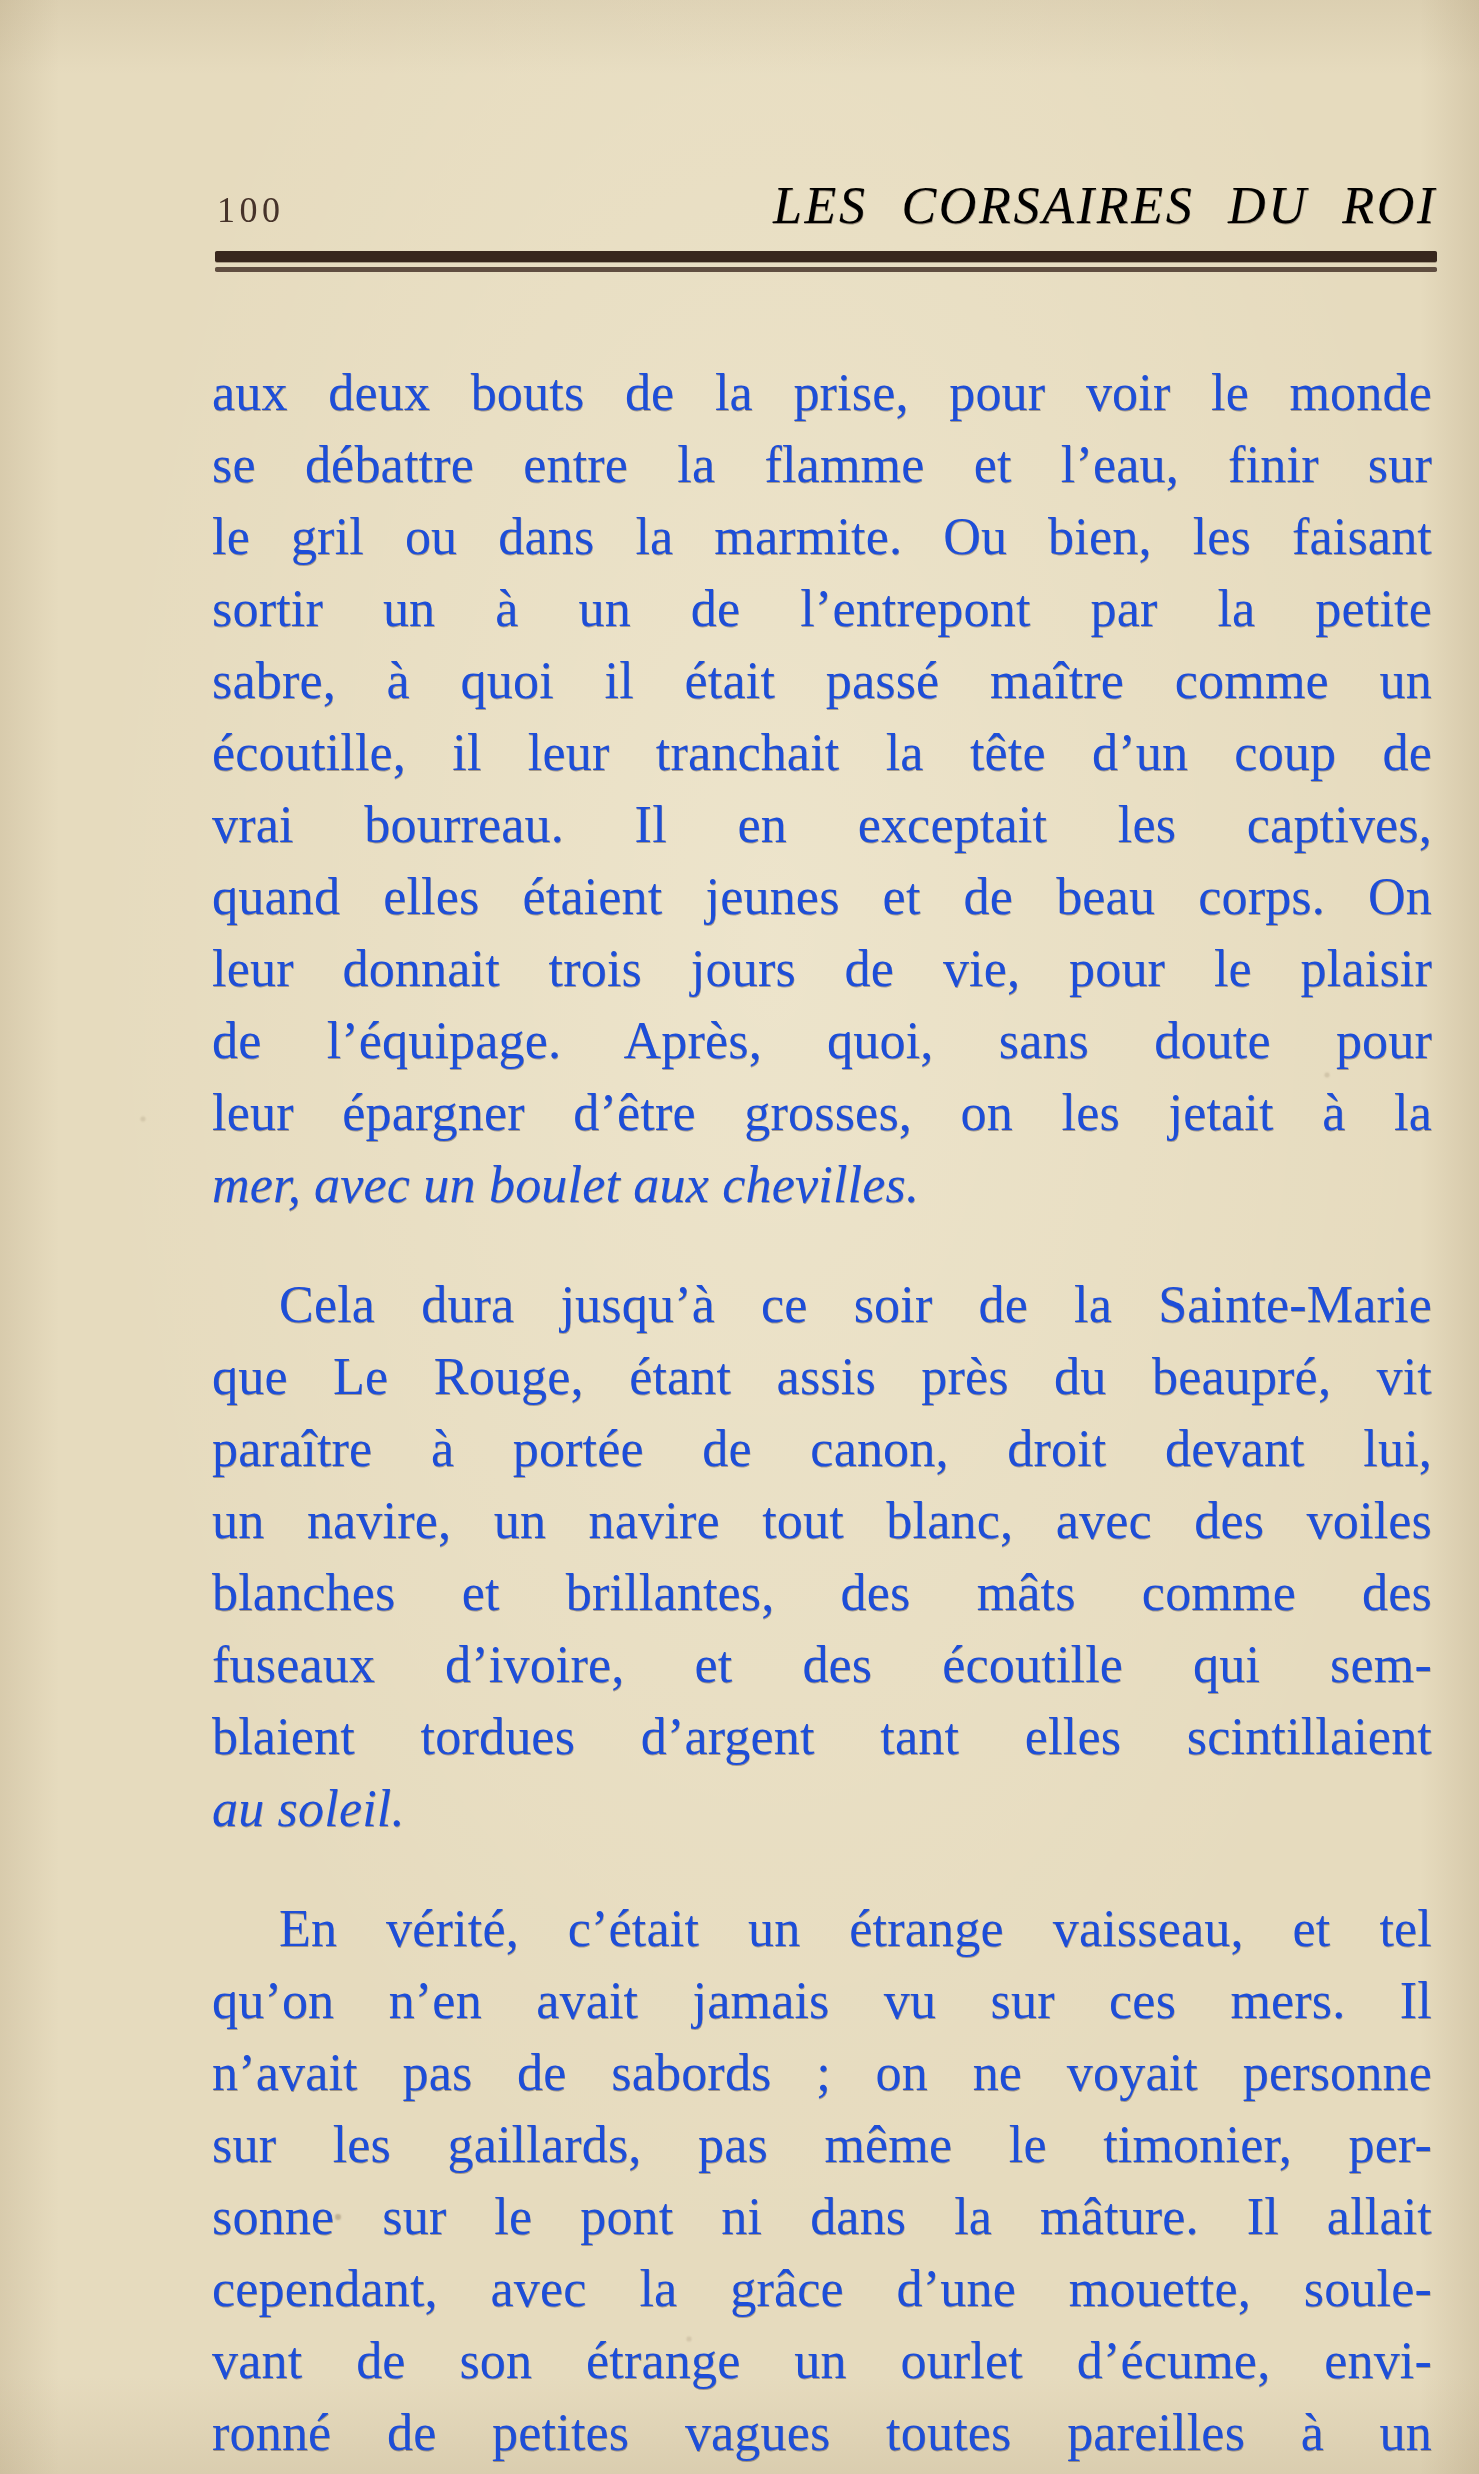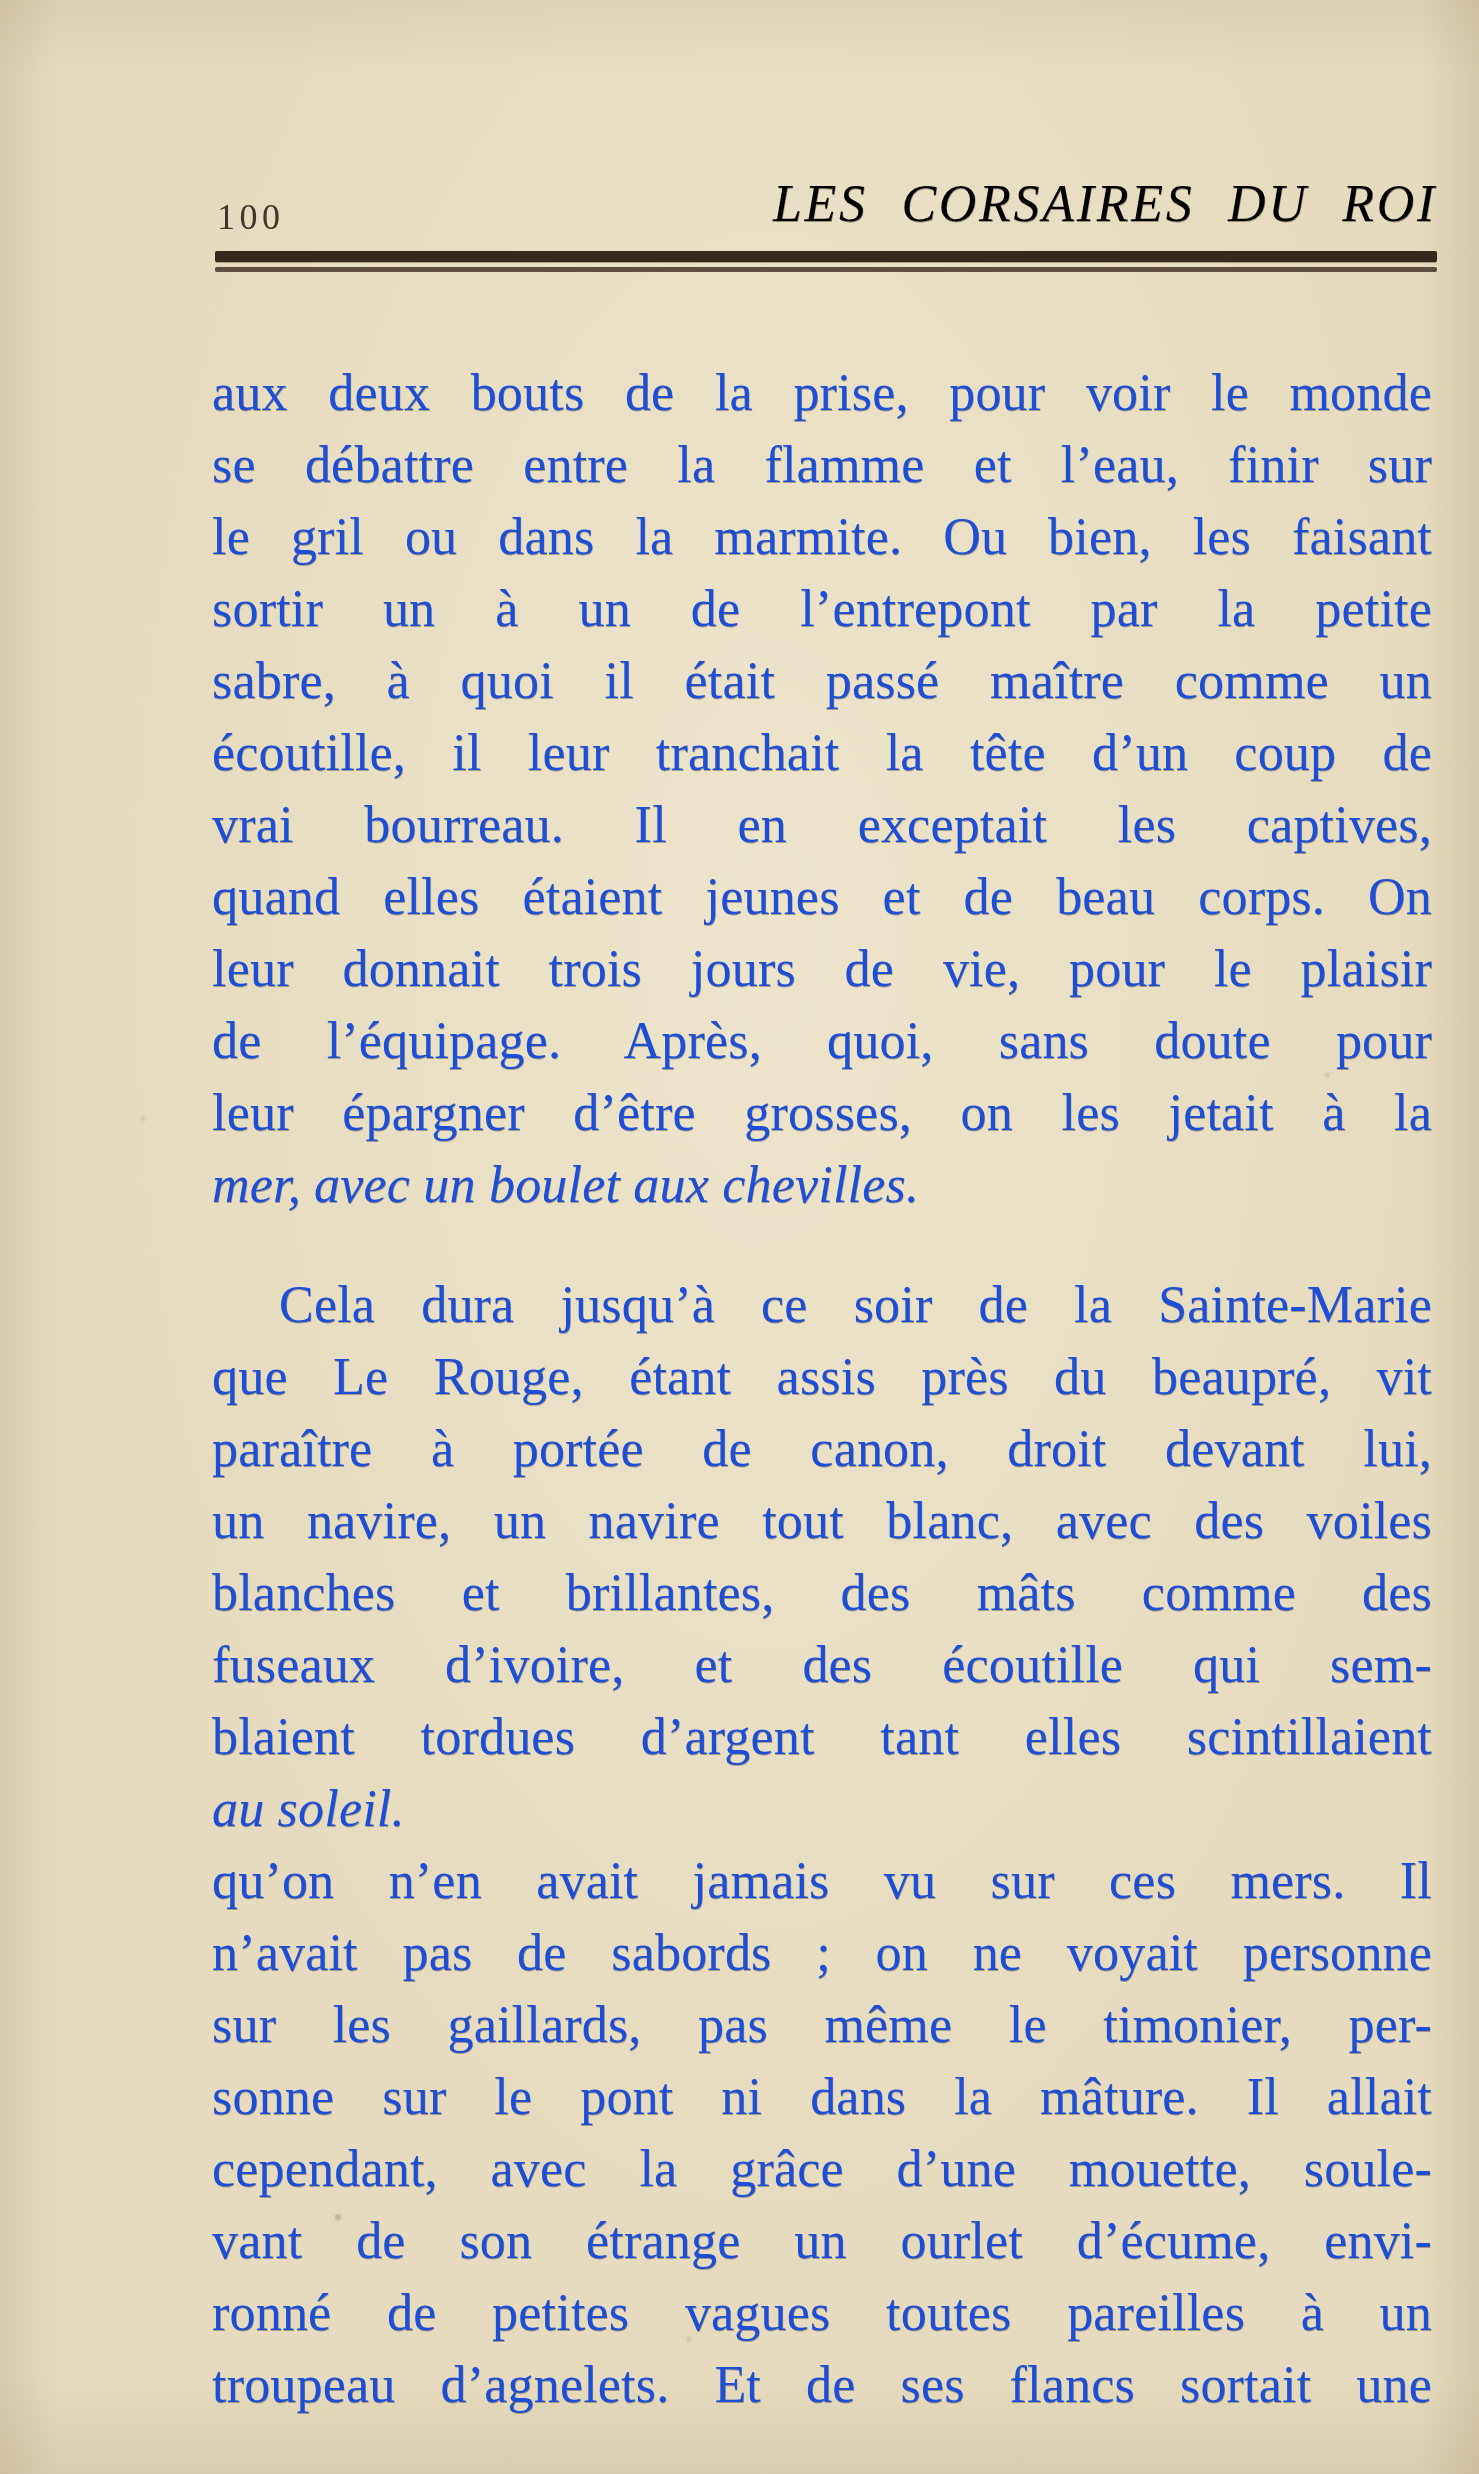--- a/index.html
+++ b/index.html
@@ -19,21 +19,21 @@
 
   
   .header-row {
     position: absolute;
     left: 217px;
     top: 177px;
     width: 1220px;
     height: 56px;
     display: flex;
     justify-content: space-between;
-    align-items: flex-end;
+    align-items: center;
     color: #46332a;
     gap: 34px;
   }
   .page-number {
     font-size: 36px;
     letter-spacing: 4.5px;
     font-variant-numeric: oldstyle-nums;
     transform: translateY(5.4px);
   }
   .running-title {
@@ -112,20 +112,21 @@
       <div class="line">leur épargner d’être grosses, on les jetait à la</div>
       <div class="line para-end">mer, avec un boulet aux chevilles.</div>
       <div class="line indent">Cela dura jusqu’à ce soir de la Sainte-Marie</div>
       <div class="line">que Le Rouge, étant assis près du beaupré, vit</div>
       <div class="line">paraître à portée de canon, droit devant lui,</div>
       <div class="line">un navire, un navire tout blanc, avec des voiles</div>
       <div class="line">blanches et brillantes, des mâts comme des</div>
       <div class="line">fuseaux d’ivoire, et des écoutille qui sem-</div>
       <div class="line">blaient tordues d’argent tant elles scintillaient</div>
       <div class="line para-end">au soleil.</div>
+      <div class="line indent">En vérité, c’était un étrange vaisseau, et tel</div>
       <div class="line">qu’on n’en avait jamais vu sur ces mers. Il</div>
       <div class="line">n’avait pas de sabords ; on ne voyait personne</div>
       <div class="line">sur les gaillards, pas même le timonier, per-</div>
       <div class="line">sonne sur le pont ni dans la mâture. Il allait</div>
       <div class="line">cependant, avec la grâce d’une mouette, soule-</div>
       <div class="line">vant de son étrange un ourlet d’écume, envi-</div>
       <div class="line">ronné de petites vagues toutes pareilles à un</div>
       <div class="line">troupeau d’agnelets. Et de ses flancs sortait une</div>
     </main>
 

